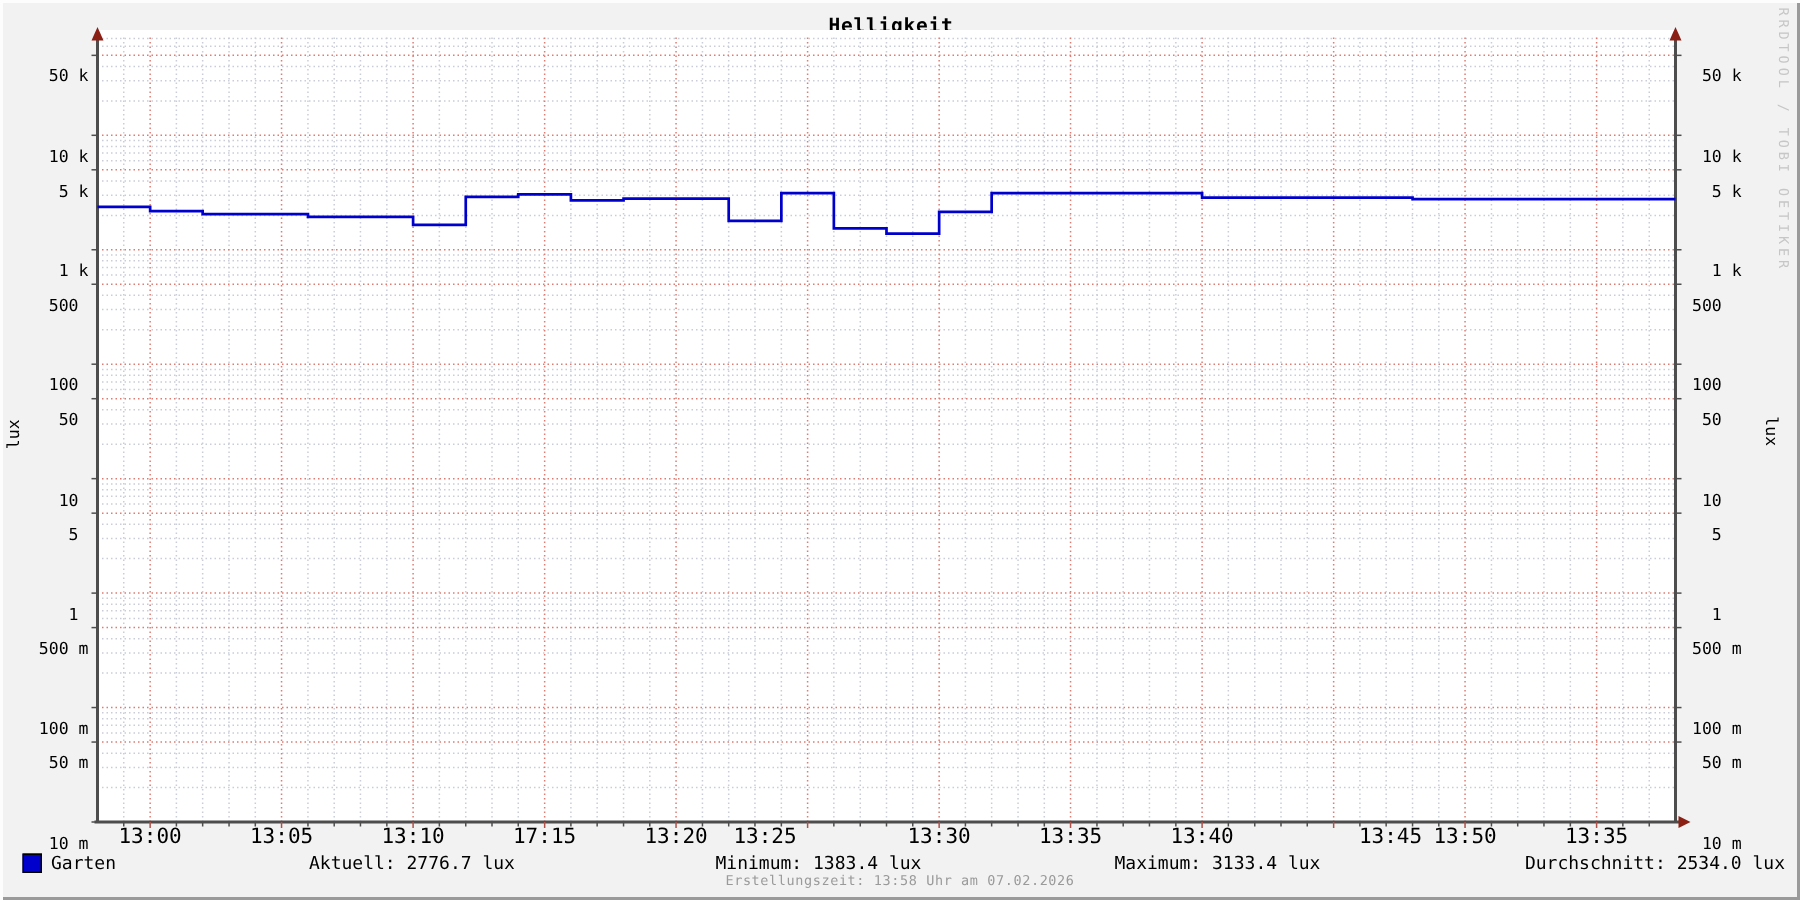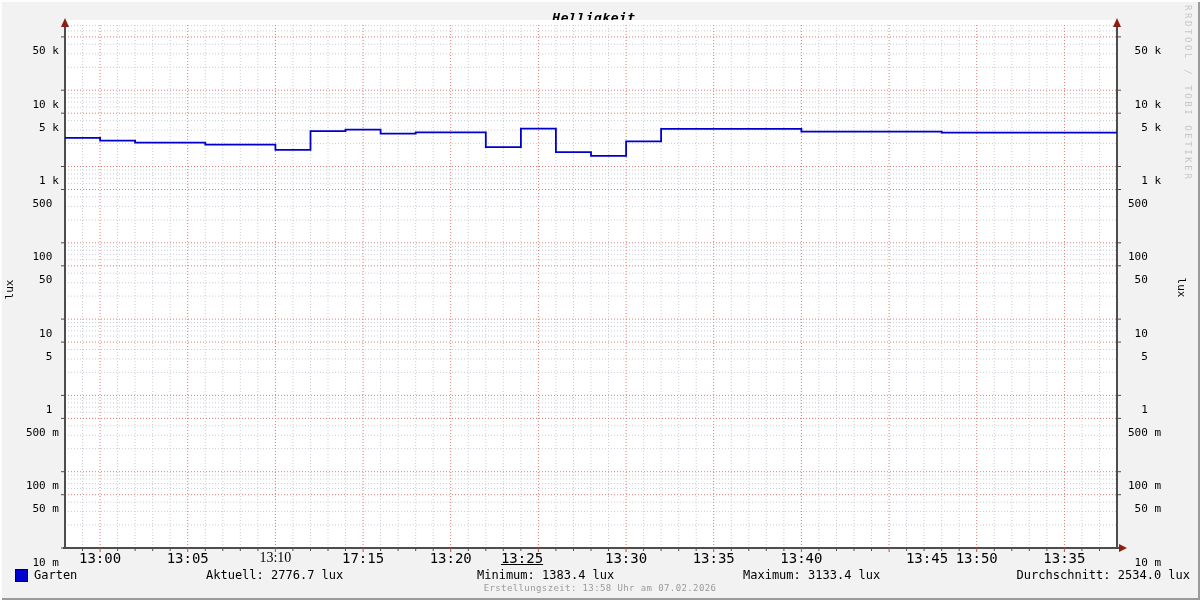--- a/index.html
+++ b/index.html
@@ -2,21 +2,21 @@
 <html><head>
 <meta charset="utf-8">
 <style>
   html,body{margin:0;padding:0;background:#e8e8e8;}
   .graph{
     position:relative;width:1200px;height:600px;background:#f2f2f2;
     font-family:"DejaVu Sans Mono",monospace;color:#000;overflow:hidden;
     box-shadow:inset 2px 2px 0 #fdfdfd, inset -2px -2px 0 #9a9a9a;
   }
   .title{position:absolute;top:10px;left:0;width:1188px;text-align:center;
-    font-size:13px;font-weight:700;letter-spacing:.5px;font-style:italic;}
+    font-size:13px;font-weight:700;letter-spacing:.5px;}
   svg.plot{position:absolute;left:0;top:0;}
   .ylab{position:absolute;font-size:11px;line-height:13px;white-space:pre;margin-top:14px;}
   .ylab.left{left:0;width:59px;text-align:right;}
   .ylab.right{left:1128px;text-align:left;}
   .xlab{position:absolute;top:552px;width:52px;text-align:center;font-size:14px;line-height:12px;}
   .axis-unit{position:absolute;font-size:11px;width:40px;height:13px;text-align:center;line-height:13px;}
   .axis-unit.left{left:-11px;top:283px;transform:rotate(-90deg);}
   .axis-unit.right{left:1161px;top:281px;transform:rotate(90deg);}
   .watermark{position:absolute;left:1087px;top:99px;width:200px;height:12px;
     transform:rotate(90deg);font-size:9px;letter-spacing:2.6px;color:#c6c6c6;text-align:left;}
@@ -297,24 +297,24 @@
       <div class="ylab right" style="top: 335.58px;">  5 </div>
       <div class="ylab right" style="top: 388.909px;">  1 </div>
       <div class="ylab right" style="top: 411.876px;">500 m</div>
       <div class="ylab right" style="top: 465.204px;">100 m</div>
       <div class="ylab right" style="top: 488.172px;"> 50 m</div>
       <div class="ylab right" style="top: 541.5px;"> 10 m</div>
     </div>
   <div id="xlabels">
       <div class="xlab" style="left: 74.0667px;">13:00</div>
       <div class="xlab" style="left: 161.733px;">13:05</div>
-      <div class="xlab" style="left: 249.4px; font-family: Liberation Serif, serif;">13:10</div>
+      <div class="xlab" style="left: 249.4px;">13:10</div>
       <div class="xlab" style="left: 337.067px;">17:15</div>
       <div class="xlab" style="left: 424.733px;">13:20</div>
-      <div class="xlab" style="left: 496px; text-decoration: underline;">13:25</div>
+      <div class="xlab" style="left: 484px;">13:25</div>
       <div class="xlab" style="left: 600.067px;">13:30</div>
       <div class="xlab" style="left: 687.733px;">13:35</div>
       <div class="xlab" style="left: 775.4px;">13:40</div>
       <div class="xlab" style="left: 901px;">13:45</div>
       <div class="xlab" style="left: 950.733px;">13:50</div>
       <div class="xlab" style="left: 1038.4px;">13:35</div>
     </div>
 
   <div class="legend">
     <span class="swatch" style="background: rgb(0, 0, 204);"></span>

